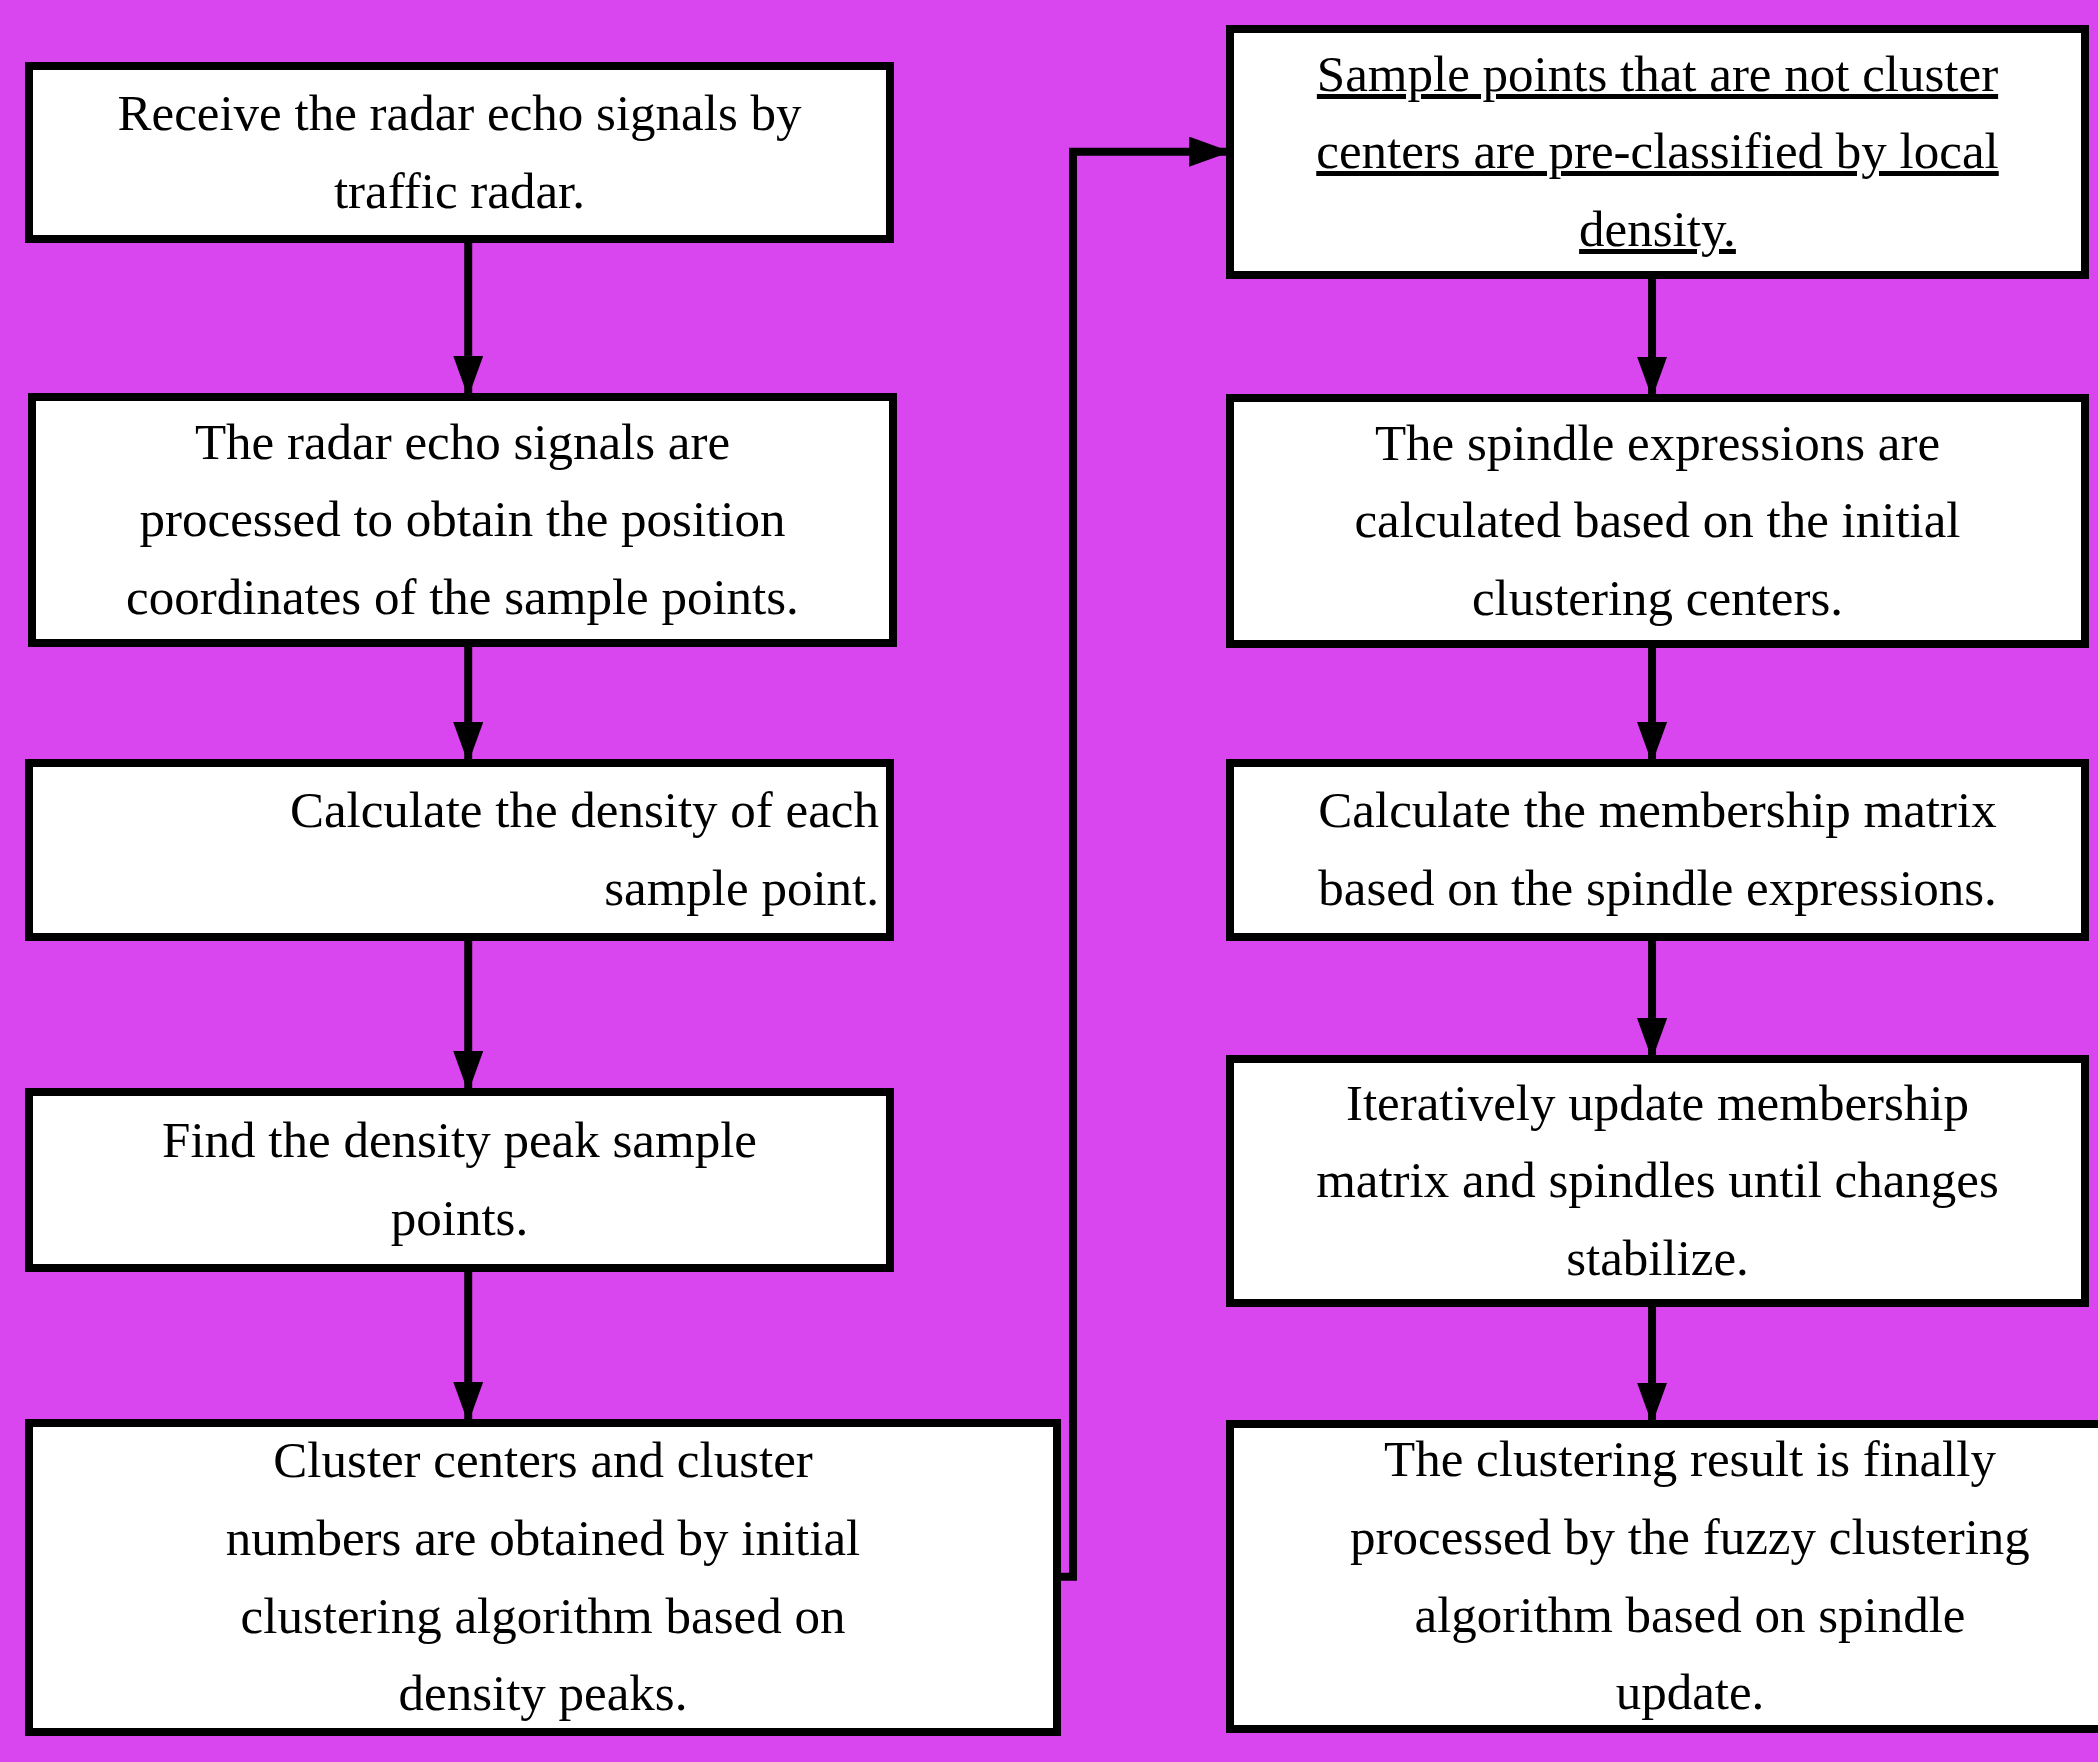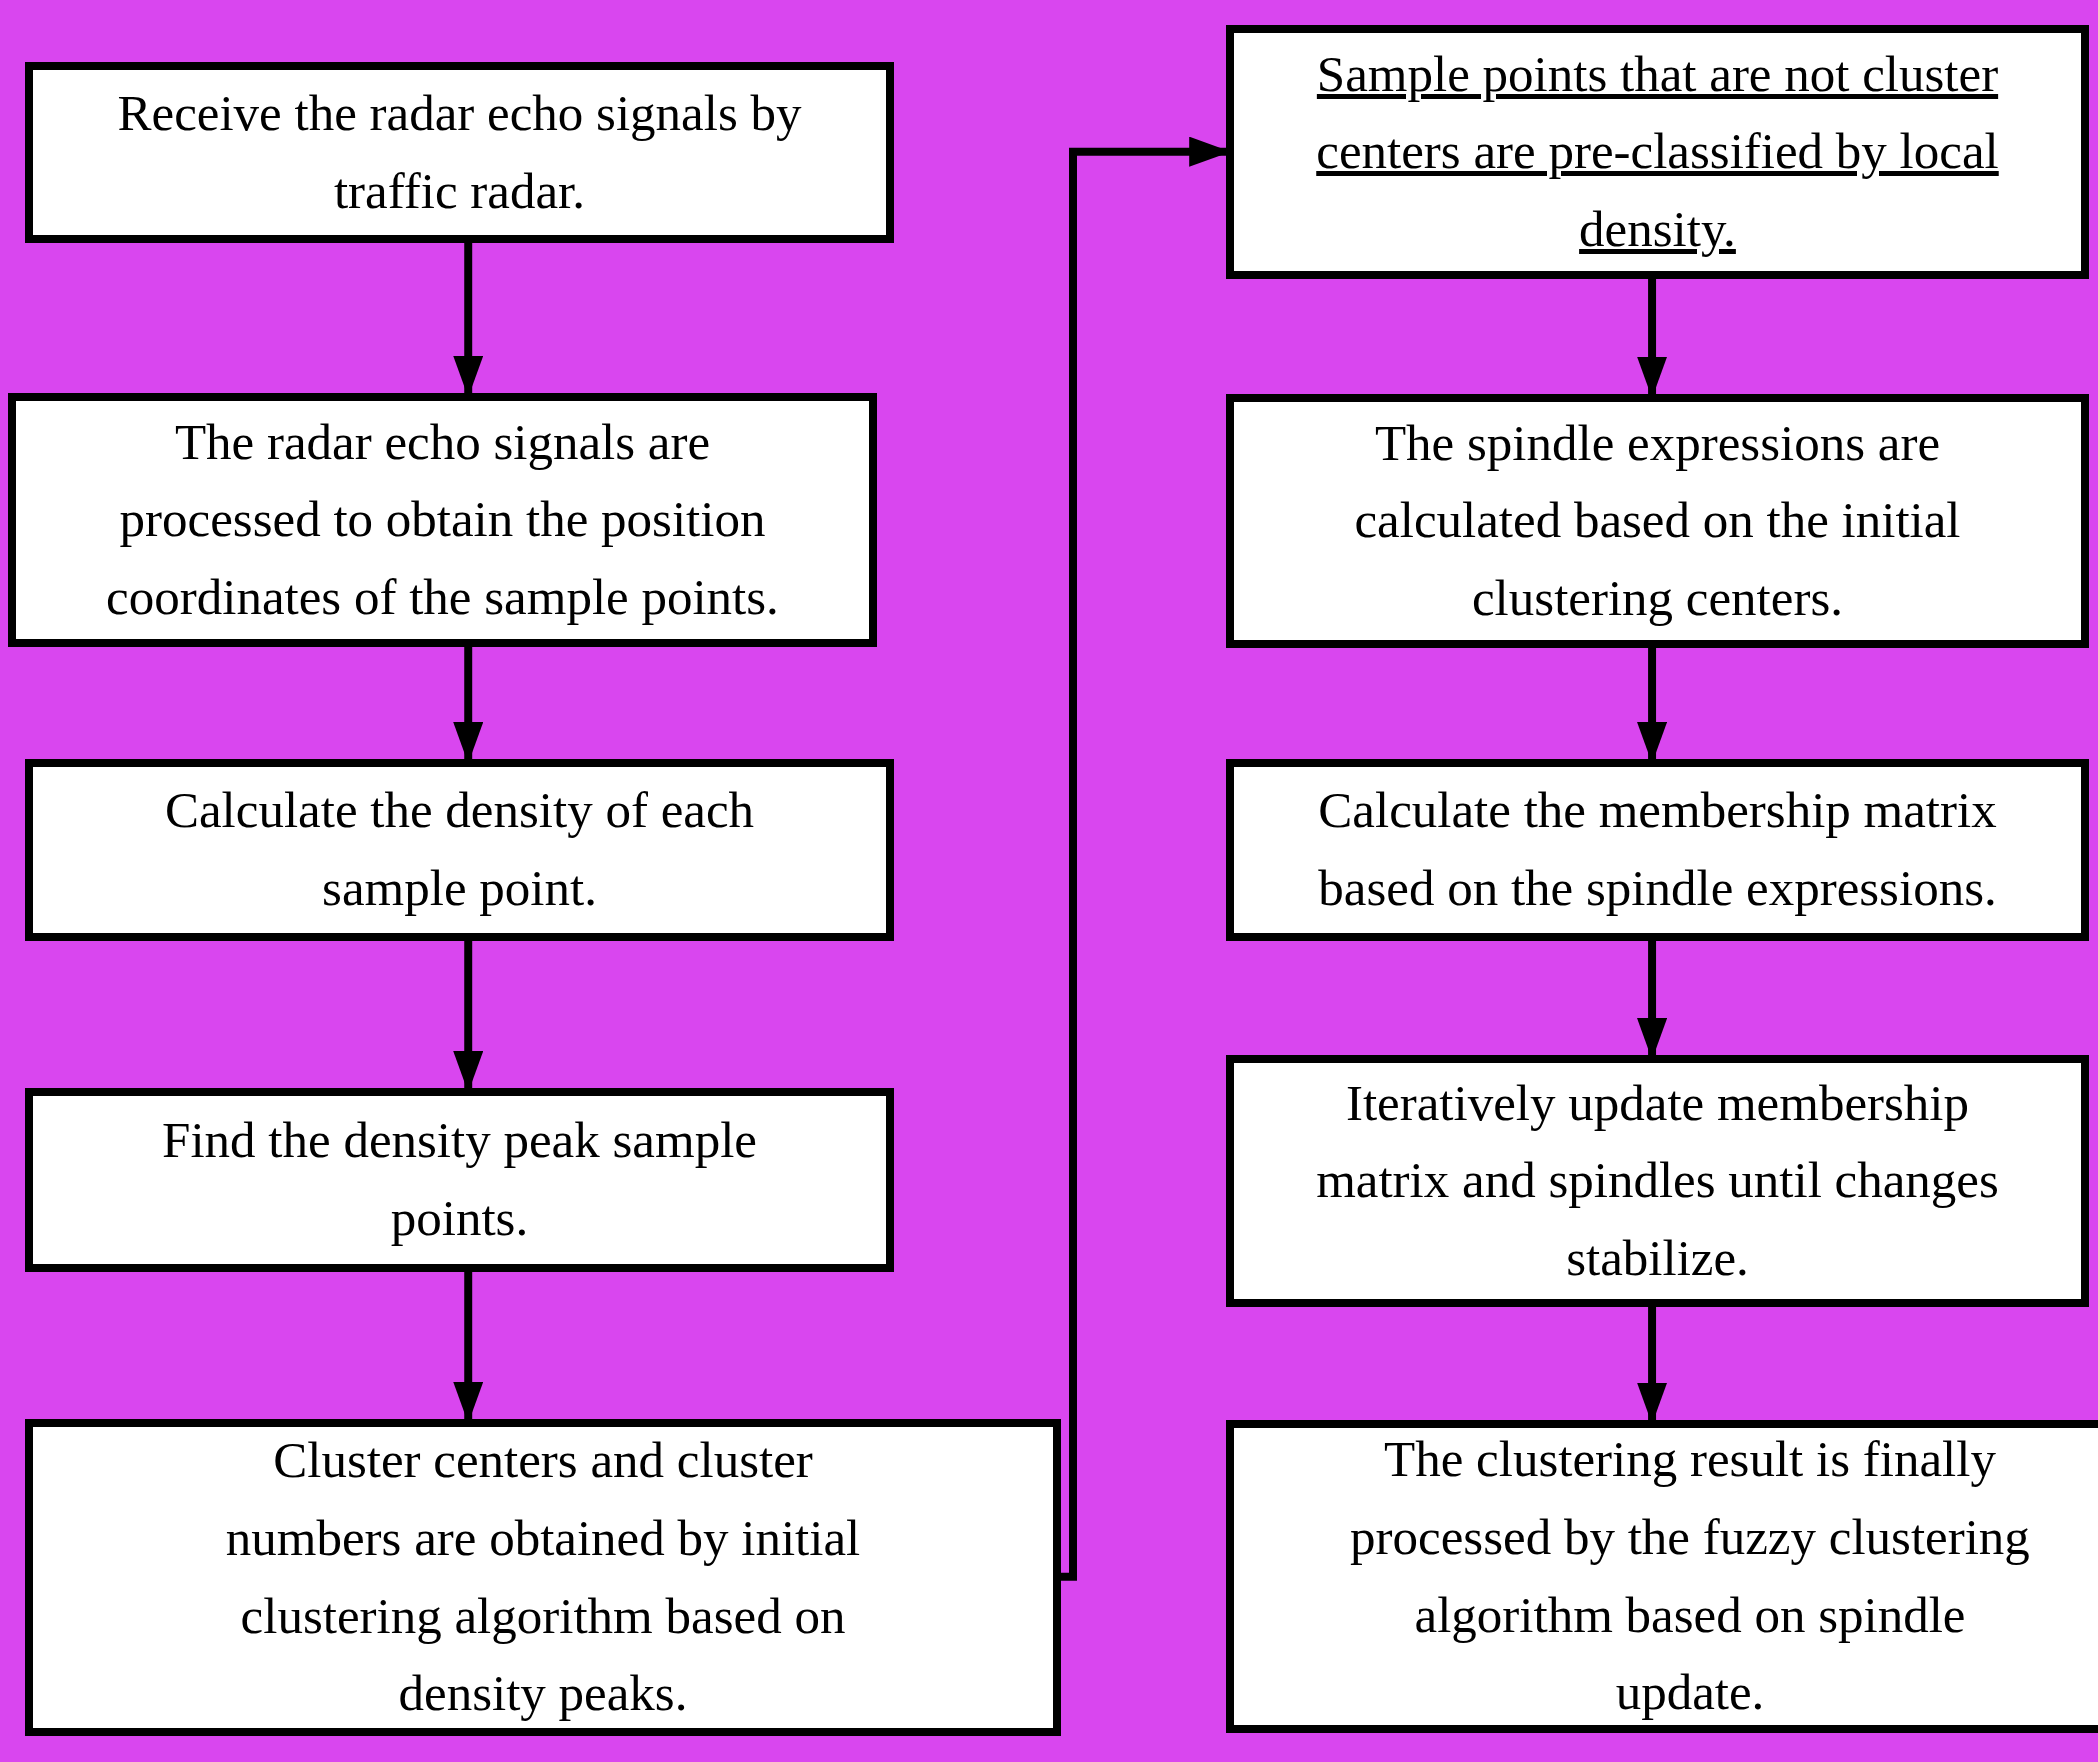--- a/index.html
+++ b/index.html
@@ -56,27 +56,27 @@
     <line x1="1863" y1="1472" x2="1863" y2="1605" stroke="#000000" stroke-width="9" marker-end="url(#ah)"></line>
 
     <path d="M 1008 1778 L 1210 1778 L 1210 171 L 1387 171" fill="none" stroke="#000000" stroke-width="9" stroke-linejoin="miter" marker-end="url(#ah)"></path>
   </svg>
 
   <div class="flow-box" style="left:25px; top:62px; width:869px; height:181px;">
     <div class="flow-line">Receive the radar echo signals by</div>
     <div class="flow-line">traffic radar.</div>
   </div>
 
-  <div class="flow-box" style="left:8px; top:393px; width:869px; height:254px;">
+  <div class="flow-box" style="left:28px; top:393px; width:869px; height:254px;">
     <div class="flow-line">The radar echo signals are</div>
     <div class="flow-line">processed to obtain the position</div>
     <div class="flow-line">coordinates of the sample points.</div>
   </div>
 
-  <div class="flow-box" style="left:25px; top:759px; width:869px; height:182px;">
+  <div class="flow-box" style="left:25px; top:759px; width:869px; height:182px;align-items:flex-end;">
     <div class="flow-line">Calculate the density of each</div>
     <div class="flow-line">sample point.</div>
   </div>
 
   <div class="flow-box" style="left:25px; top:1088px; width:869px; height:184px;">
     <div class="flow-line">Find the density peak sample</div>
     <div class="flow-line">points.</div>
   </div>
 
   <div class="flow-box" style="left:25px; top:1419px; width:1036px; height:317px;">

